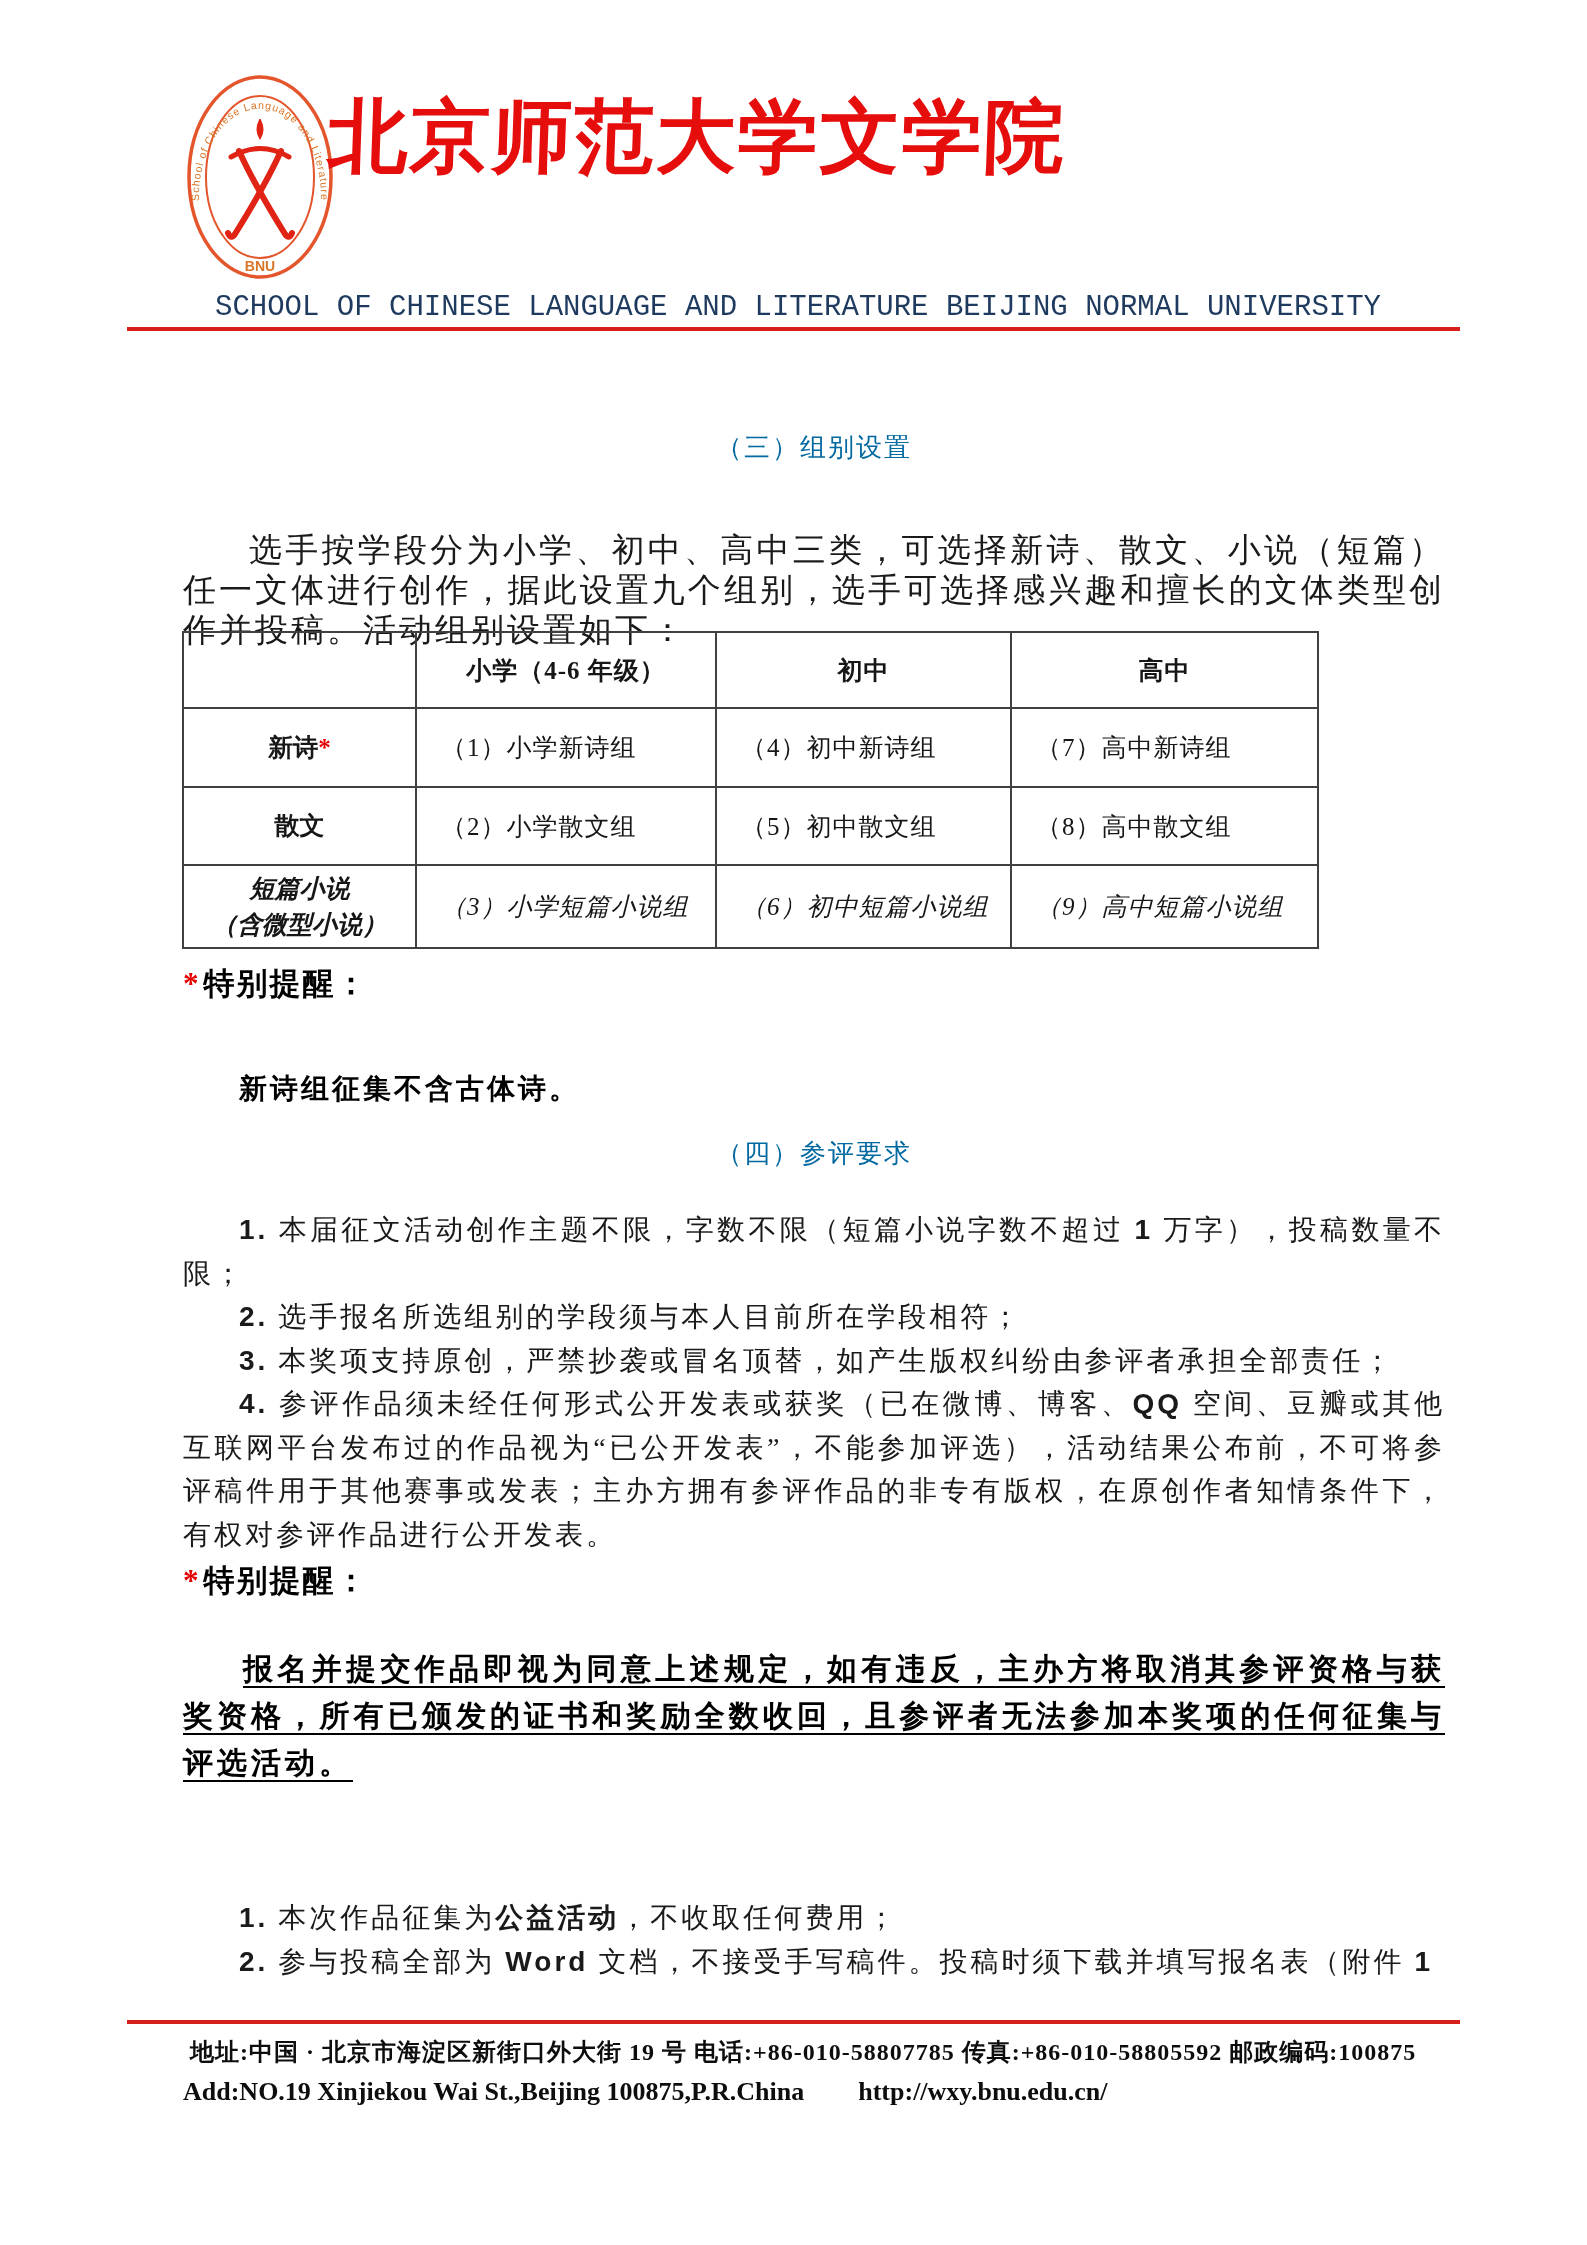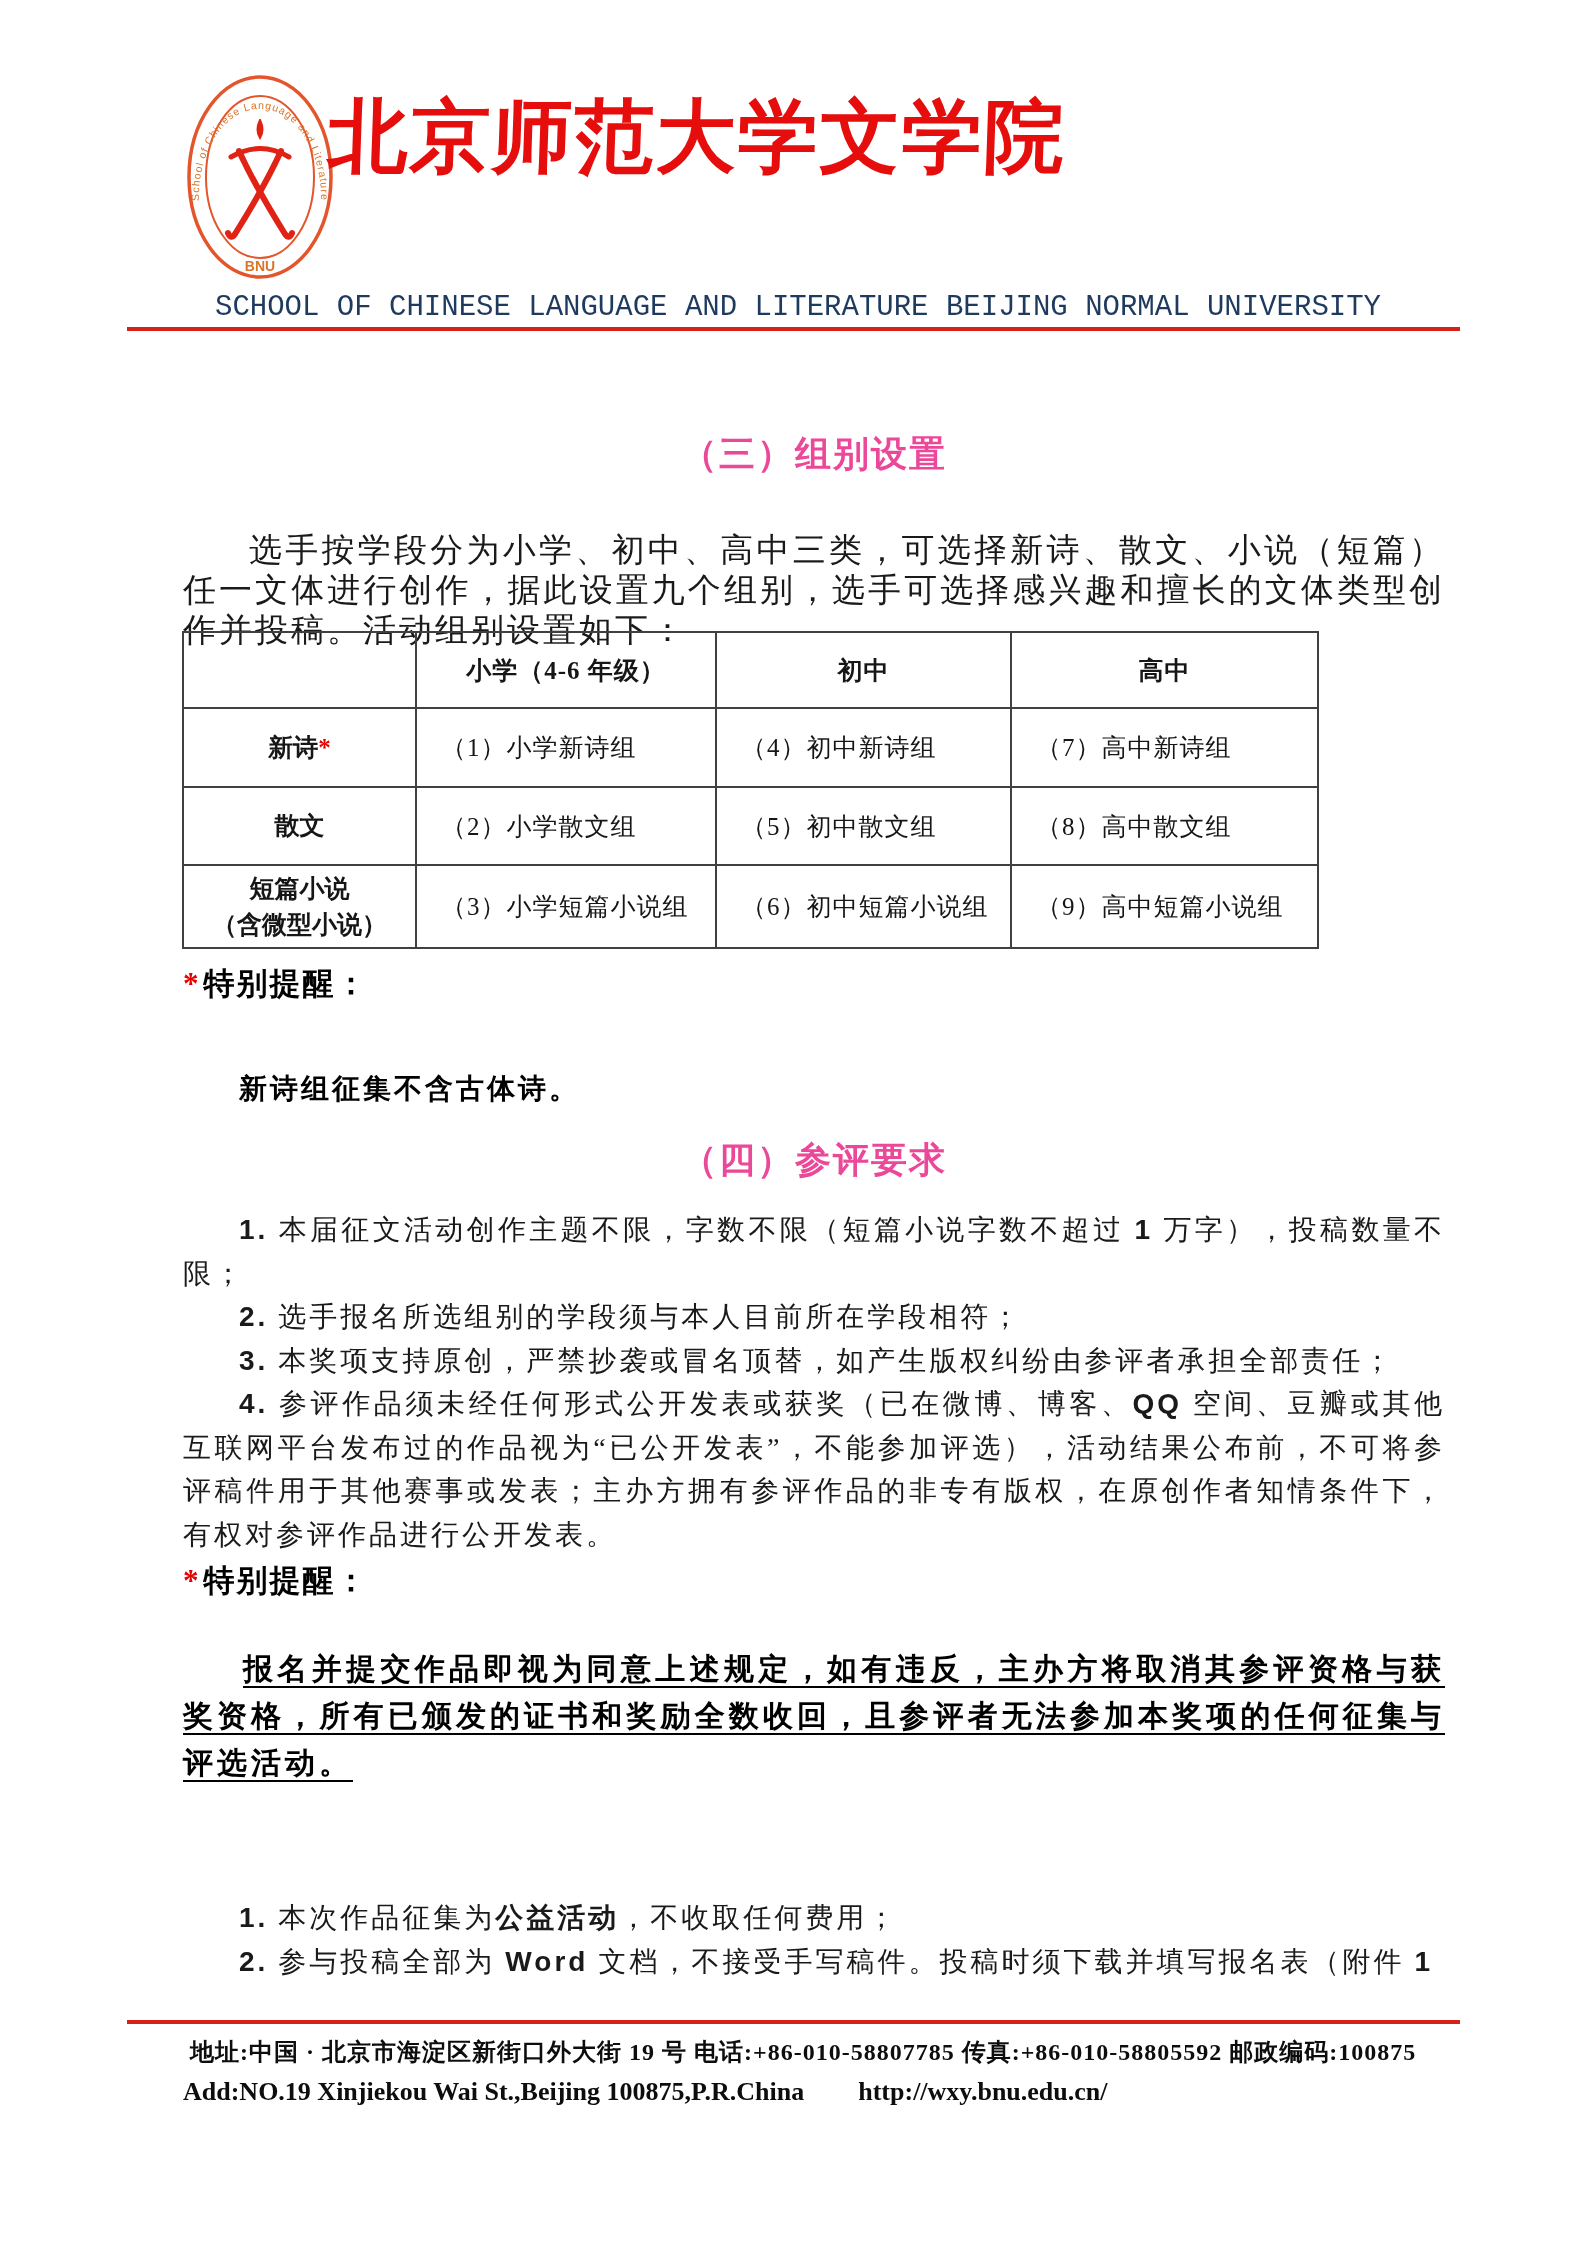--- a/index.html
+++ b/index.html
@@ -22,21 +22,21 @@
     font-size:29px; color:#1e3a5f; letter-spacing:0px; font-weight:400;
     font-family:"Liberation Mono","DejaVu Sans Mono",monospace;
   }
   .rule { left:127px; width:1333px; height:4px; background:#d8201a; }
   #rule-top { top:327px; }
   #rule-bottom { top:2020px; }
 
   
   .sec-title {
     left:183px; width:1262px; text-align:center;
-    font-size:36px; font-weight:700; letter-spacing:2px; color:#ec4899;
+    font-size:26px; font-weight:400; letter-spacing:2px; color:#0369a1;
   }
   #s3-title { top:430px; }
   #s4-title { top:1136px; }
   #s5-title { top:1830px; }
 
   
   .body-text {
     left:183px; width:1262px; font-size:33px; line-height:40px;
     text-align:justify; letter-spacing:3px; color:#1a1a1a;
   }
@@ -44,21 +44,21 @@
 
   
   #groups-table {
     position:absolute; left:182px; top:631px;
     border-collapse:collapse; table-layout:fixed; width:1135px;
   }
   #groups-table th, #groups-table td { border:2px solid #404040; padding:0; }
   #groups-table tr.hdr  { height:76px; }
   #groups-table tr.r1   { height:79px; }
   #groups-table tr.r2   { height:78px; }
-  #groups-table tr.r3   { height:83px; }
+  #groups-table tr.r3   { height:83px;font-style:italic; }
   .colhead { font-size:25px; font-weight:700; text-align:center; letter-spacing:1px; }
   .rowlabel { font-size:25px; font-weight:700; text-align:center; line-height:36px; }
   .rowlabel .lbl { white-space:pre-line; }
   .cell { font-size:25px; font-weight:400; text-align:left; padding-left:24px !important; letter-spacing:1px; }
   .mark { color:#e60000; font-weight:700; }
 
   
   .rem-head { left:183px; font-size:31px; font-weight:700; letter-spacing:2px; color:#000; }
   #reminder1-head { top:963px; }
   #reminder2-head { top:1560px; }

